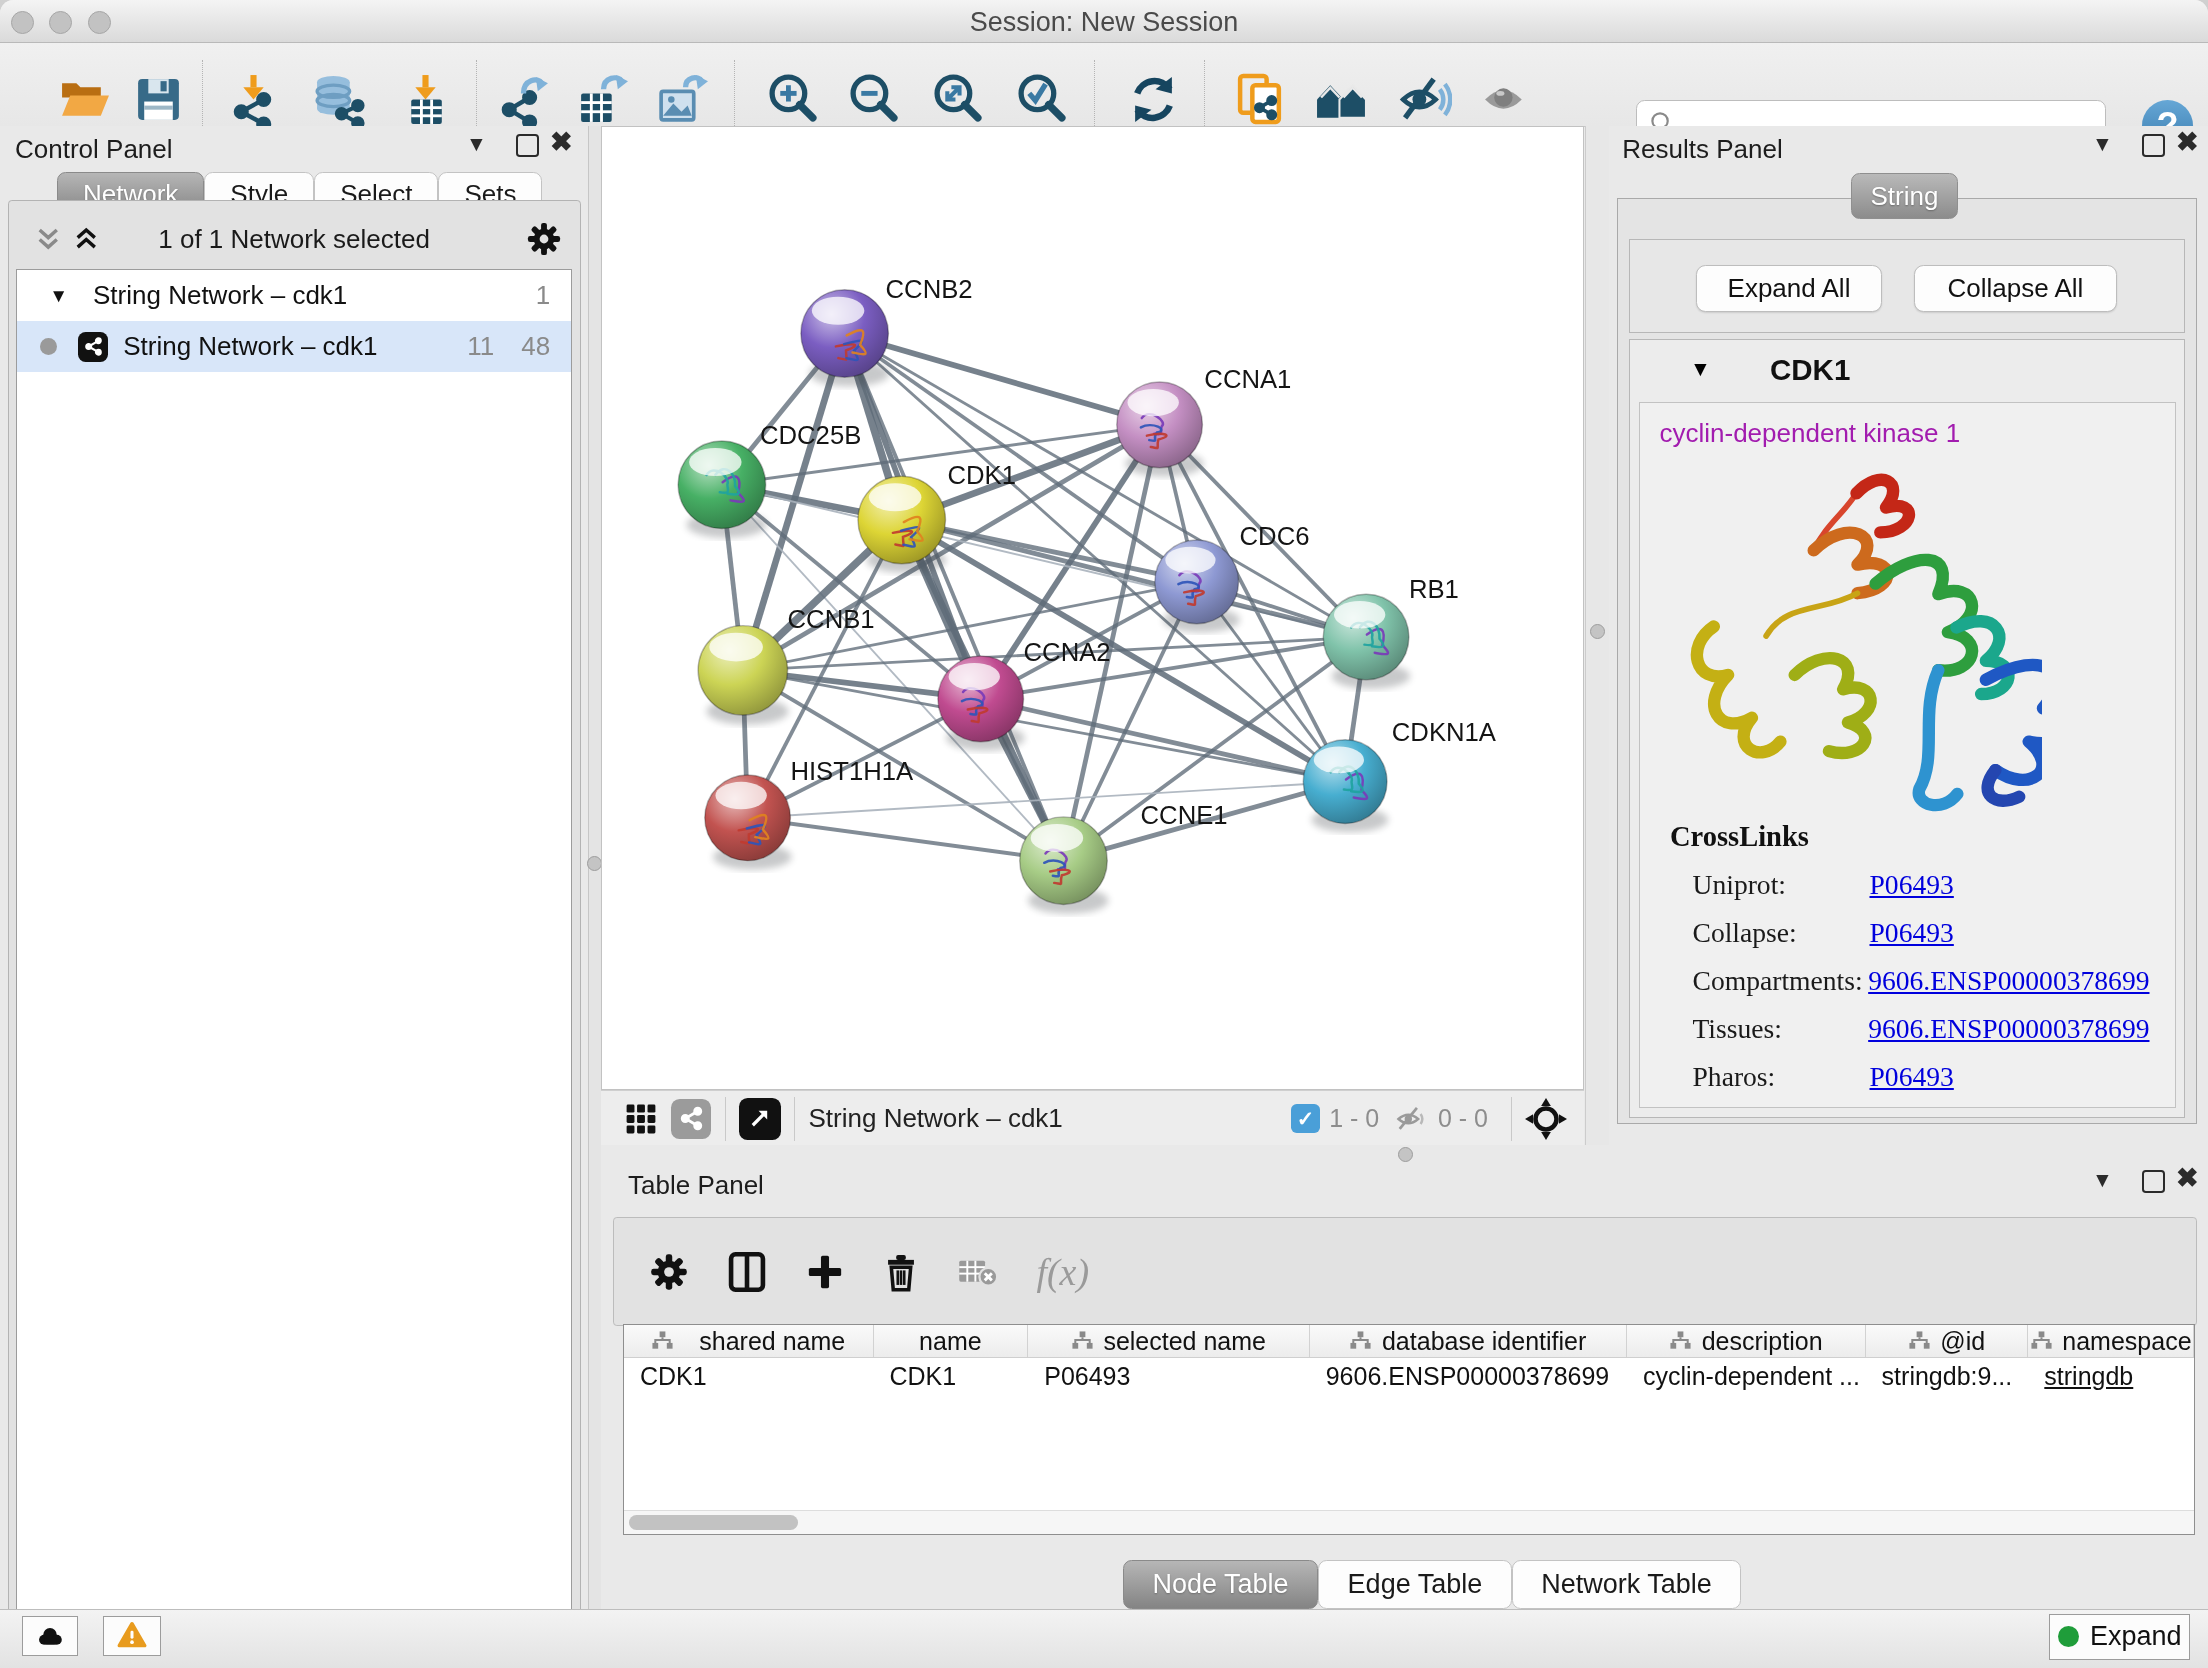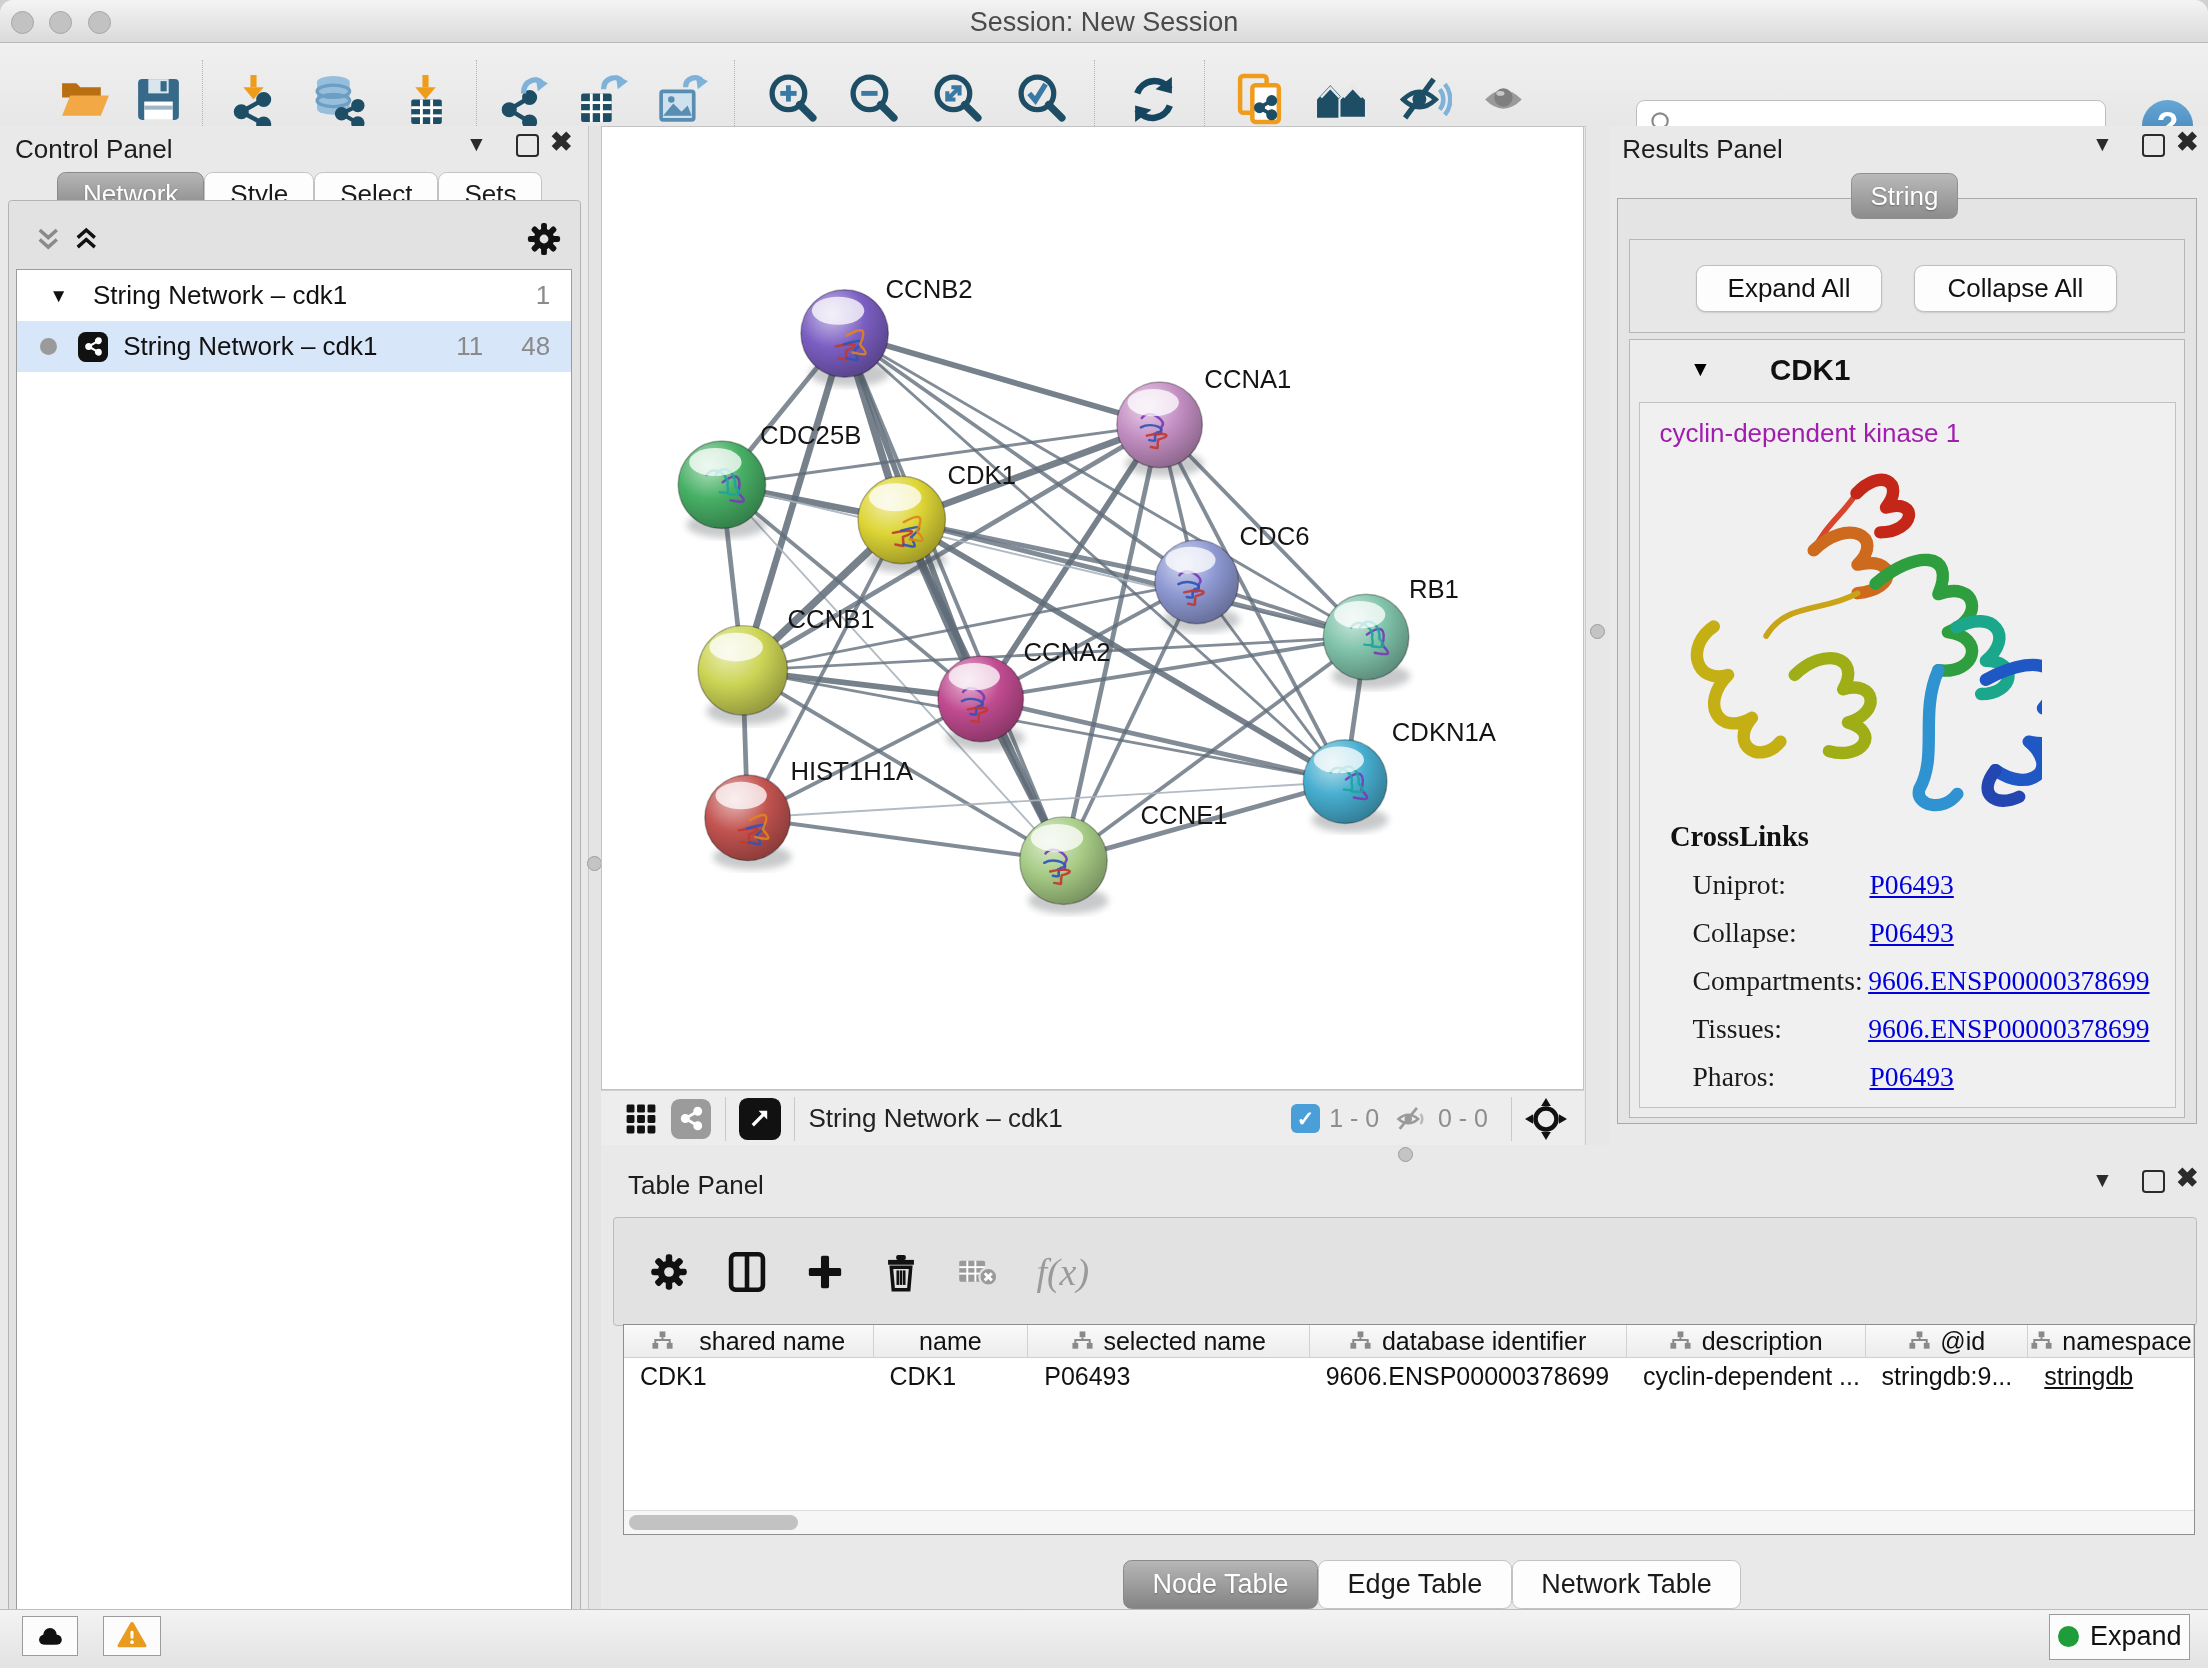--- a/index.html
+++ b/index.html
@@ -331,20 +331,21 @@
               <polyline points="3,2 7.5,6 12,2"></polyline>
               <polyline points="3,7 7.5,11 12,7"></polyline>
             </g>
           </svg>
         <svg class="abs" style="left:63px;top:9.5px" width="28.5" height="27" viewBox="0 0 15 14">
             <g fill="none" stroke="#111" stroke-width="1.8">
               <polyline points="3,6 7.5,2 12,6"></polyline>
               <polyline points="3,11 7.5,7 12,11"></polyline>
             </g>
           </svg>
+        <span id="cp-status-text">1 of 1 Network selected</span>
         <svg class="abs" style="left:516px;top:3.8px" width="38" height="38" viewBox="0 0 26 26">
             <g fill="#111">
               <rect x="11" y="2" width="4" height="22" rx="1.5"></rect>
               <rect x="11" y="2" width="4" height="22" rx="1.5" transform="rotate(45 13 13)"></rect>
               <rect x="11" y="2" width="4" height="22" rx="1.5" transform="rotate(90 13 13)"></rect>
               <rect x="11" y="2" width="4" height="22" rx="1.5" transform="rotate(135 13 13)"></rect>
               <circle cx="13" cy="13" r="7"></circle>
             </g>
             <circle cx="13" cy="13" r="3" fill="#e2e2e2"></circle>
           </svg>
@@ -363,21 +364,21 @@
                   <line x1="7" y1="13" x2="19" y2="6"></line>
                   <line x1="7" y1="13" x2="19" y2="20"></line>
                   <circle cx="7" cy="13" r="3"></circle>
                   <circle cx="19" cy="6" r="3"></circle>
                   <circle cx="19" cy="20" r="3"></circle>
                 </g>
               </svg>
           </span>
           <span style="margin-left:15px">String Network – cdk1</span>
           <span class="tree-count" style="margin-left:auto">11</span>
-          <span class="tree-count" style="margin-left:38px;margin-right:21px">48</span>
+          <span class="tree-count" style="margin-left:27px;margin-right:21px">48</span>
         </div>
       </div>
     </div>
   </div>
   <div id="cp-divider">
       <span class="handle-dot" style="left:-1.9px;top:730px"></span>
     </div>
 
   <div id="canvas">
     <svg id="net-svg" width="982" height="963" viewBox="0 0 1032 1012">

